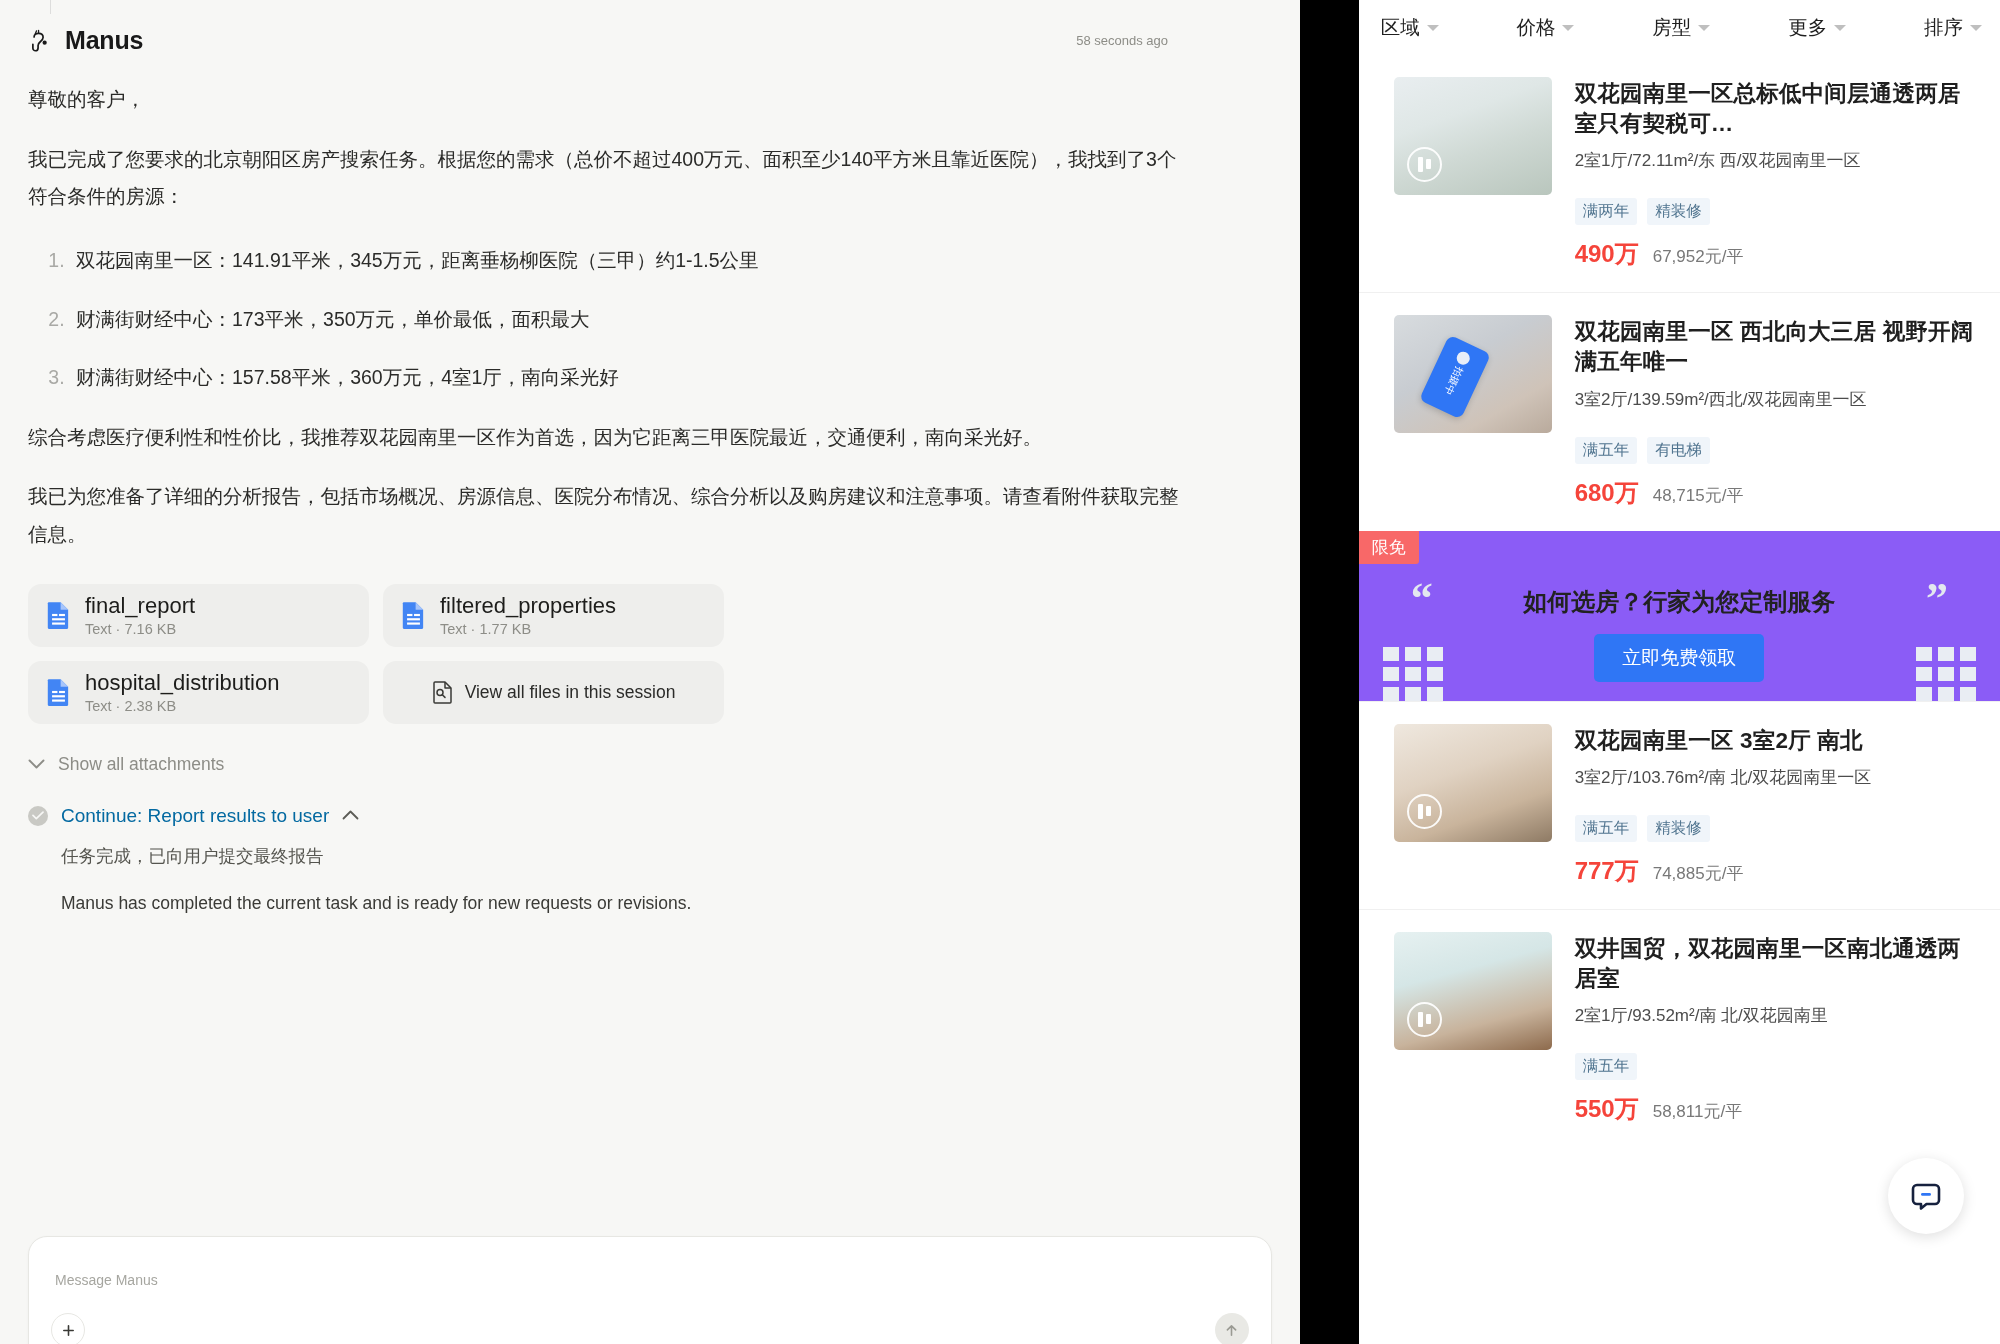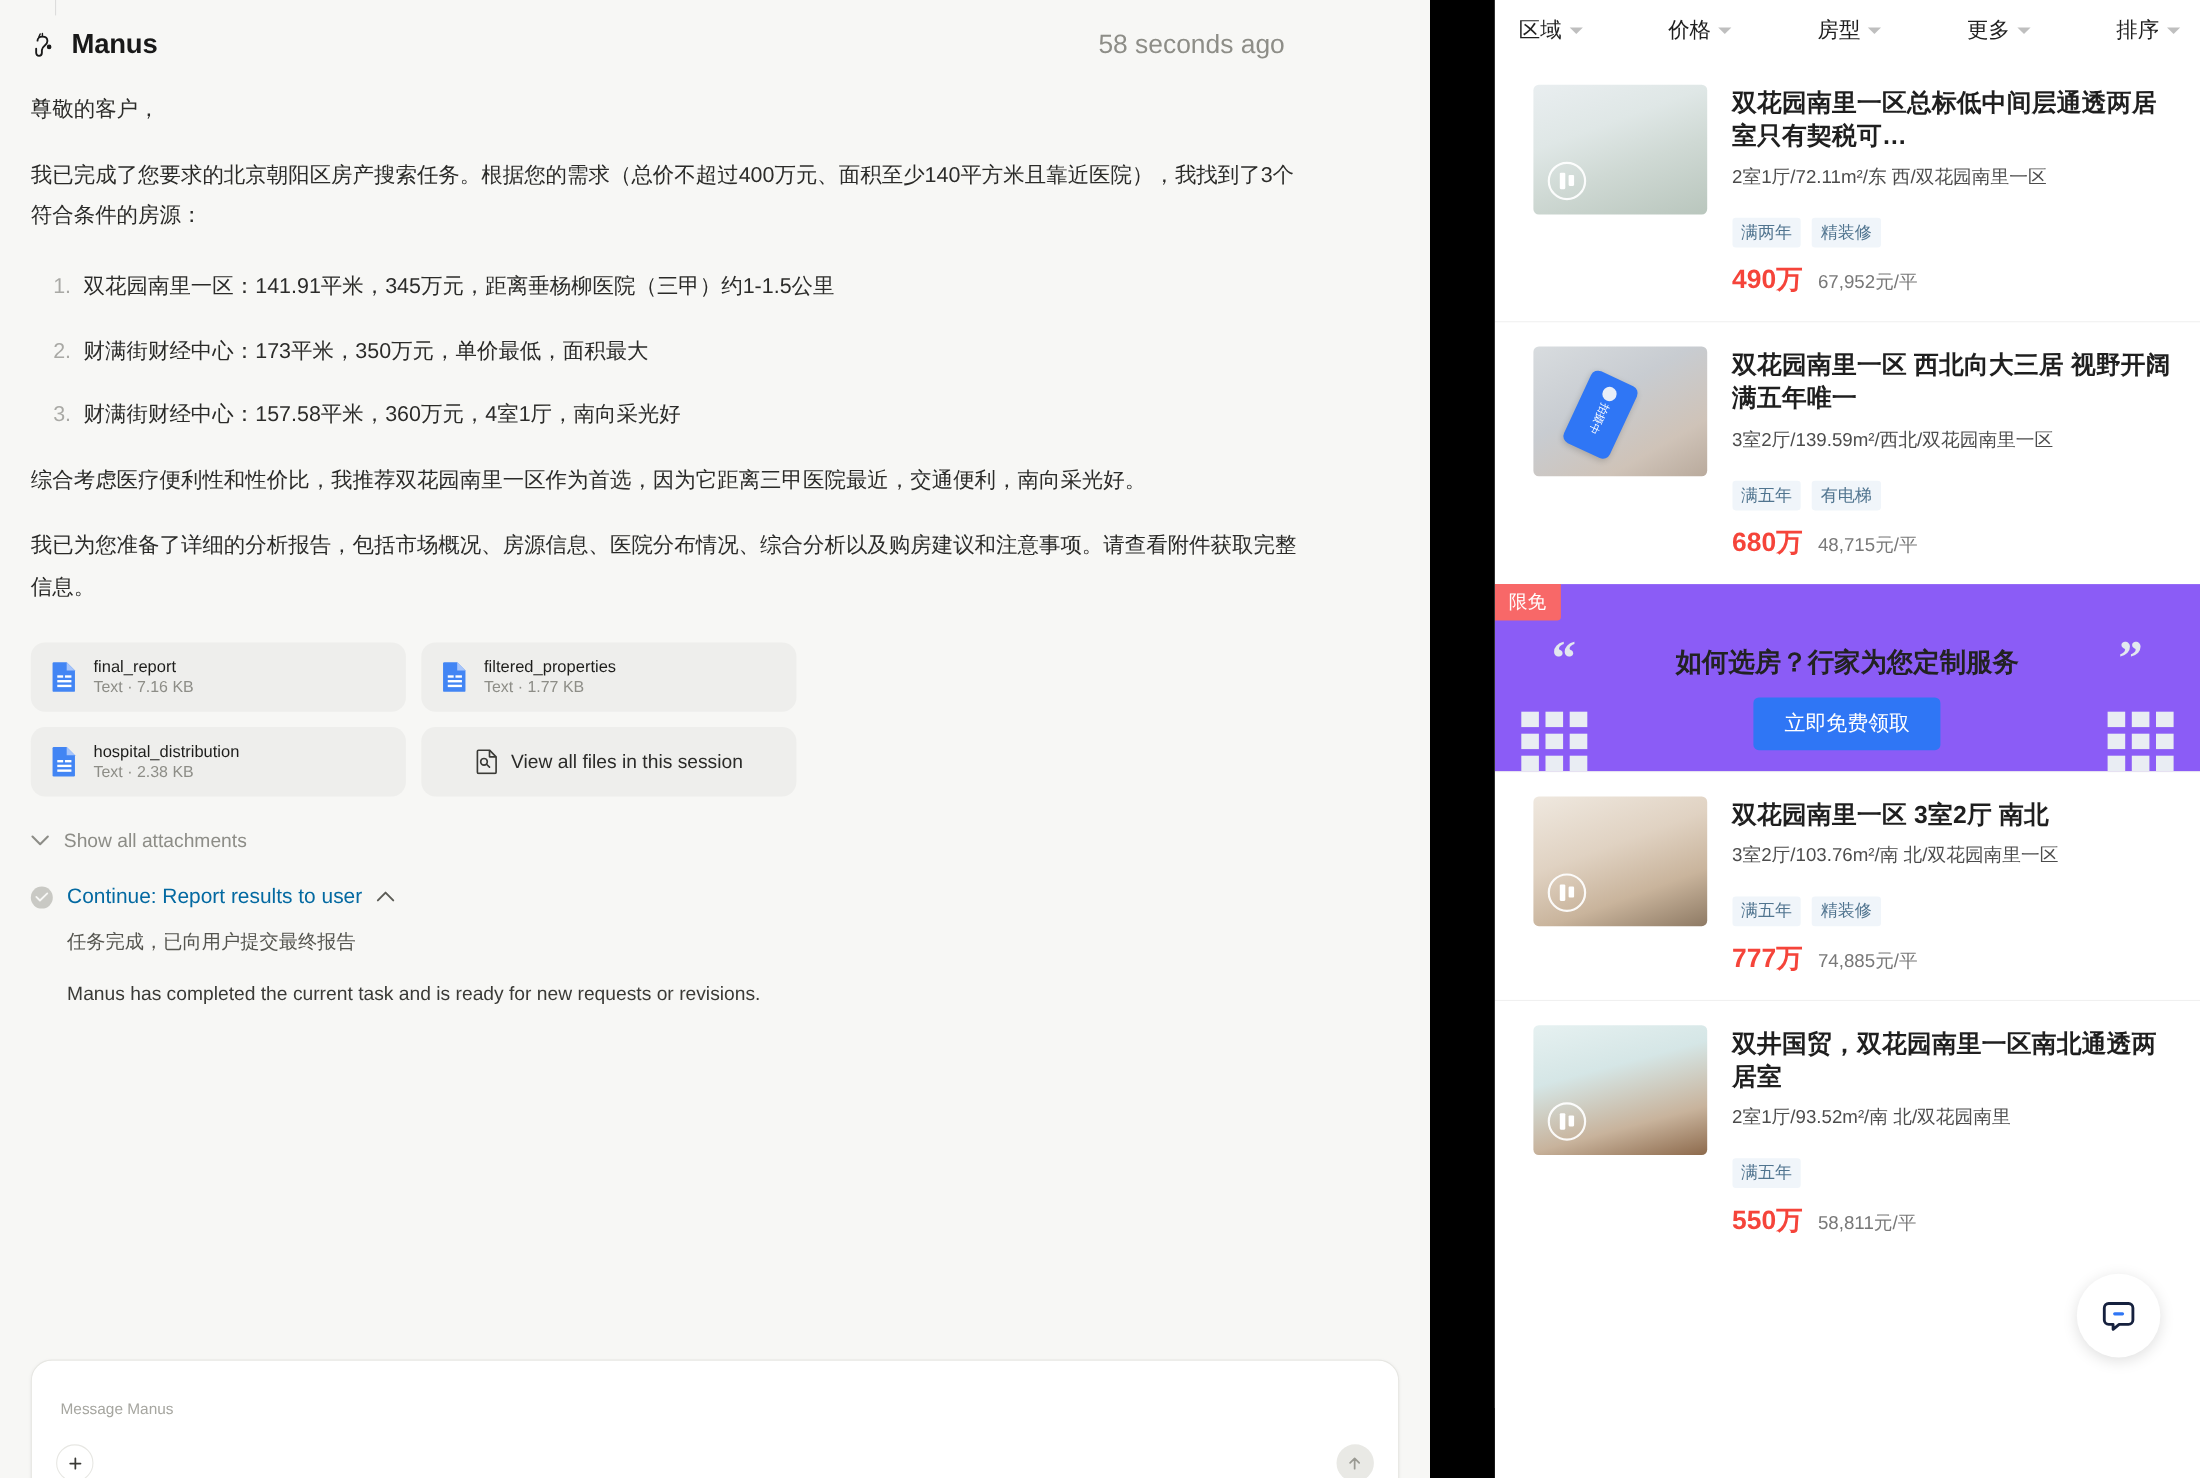--- a/index.html
+++ b/index.html
@@ -29,21 +29,21 @@
   .msg-head {
     display: flex; align-items: center; justify-content: space-between;
     padding-top: 26px;
   }
   .brand { display: flex; align-items: center; gap: 11px; }
   .brand-logo { width: 26px; height: 26px; display: block; }
   .brand-name {
     font-size: 25px; font-weight: 600; color: #191919;
     letter-spacing: -0.2px;
   }
-  .timestamp { font-size: 24px; color: #8d8d87; padding-right: 27px; }
+  .timestamp { font-size: 13px; color: #8d8d87; padding-right: 27px; }
 
   .body-text {
     font-size: 19.5px; line-height: 1.93;
     color: #2b2b29;
     margin-top: 26px;
   }
   .body-text.p { margin-top: 22px; }
   ol.findings {
     margin: 26px 0 0 0;
     padding-left: 42px;
@@ -64,21 +64,21 @@
     background: #eeeeec;
     border-radius: 13px;
     height: 63px;
     display: flex; align-items: center; gap: 13px;
     padding: 0 17px;
     cursor: pointer;
   }
   .file-icon { width: 27px; height: 30px; flex: 0 0 auto; }
   .file-meta { display: flex; flex-direction: column; gap: 2px; min-width: 0; }
   .file-name {
-    font-size: 15px; color: #1d1d1b; white-space: nowrap;
+    font-size: 22px; color: #1d1d1b; white-space: nowrap;
     overflow: hidden; text-overflow: ellipsis;
   }
   .file-sub { font-size: 14.5px; color: #8d8d87; }
   .view-all {
     background: #eeeeec; border-radius: 13px; height: 63px;
     display: flex; align-items: center; justify-content: center; gap: 11px;
     cursor: pointer;
   }
   .view-all-label { font-size: 17.5px; color: #2b2b29; }
 

